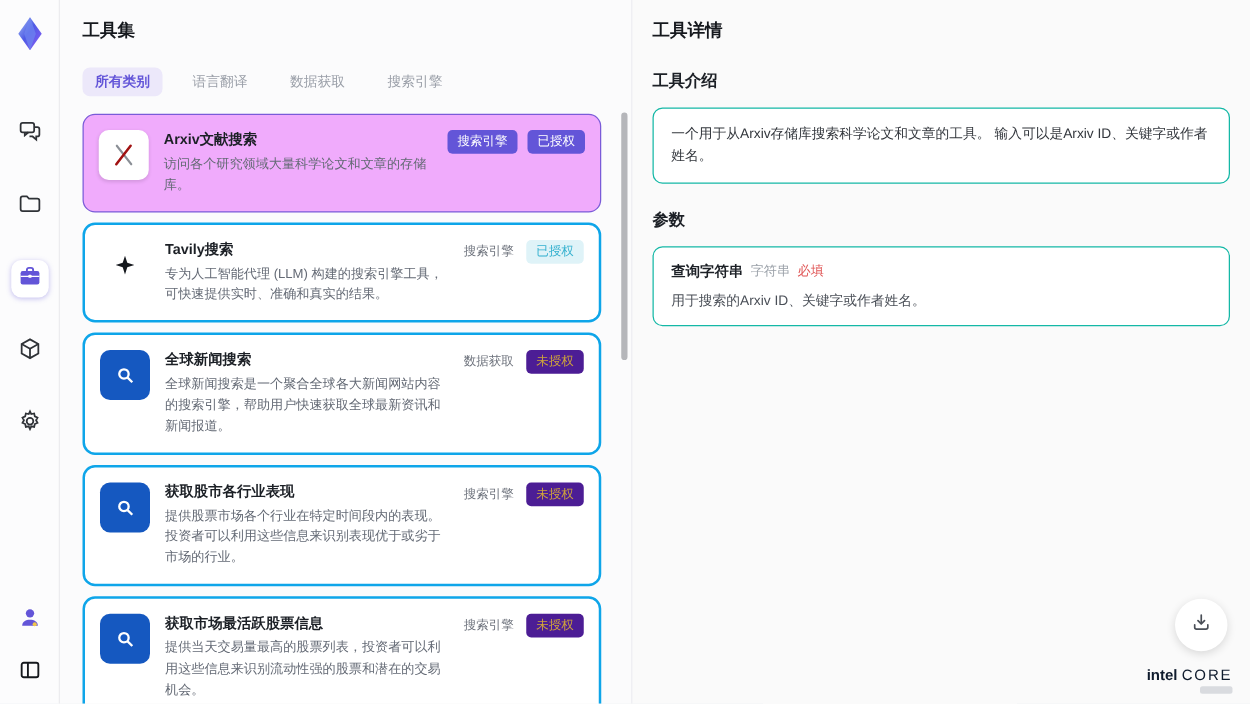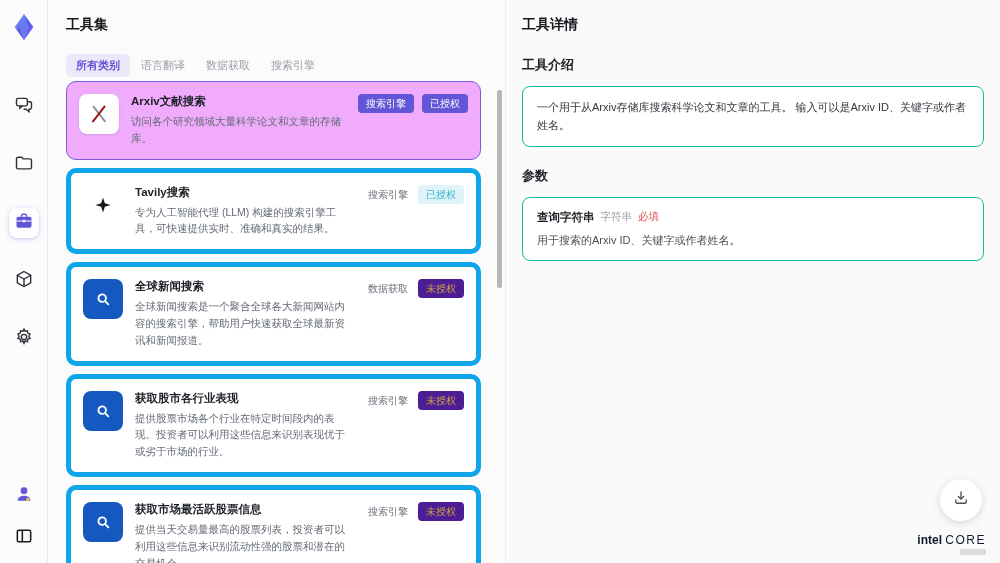--- a/index.html
+++ b/index.html
@@ -20,27 +20,27 @@
   .nav-item svg { width:20px; height:20px; }
   .nav-item.active { background:#ffffff; box-shadow:0 1px 4px rgba(99,85,216,.35); }
   .sidebar-bottom { margin-top:auto; margin-bottom:10px; display:flex; flex-direction:column; gap:12px; align-items:center; }
 
   
   .tool-list-panel {
     width:458px; flex-shrink:0; background:#fbfbfc; border-right:1px solid #ececef;
     position:relative; padding:16px 24px 0 18px; overflow:hidden;
   }
   .panel-title { font-size:14px; font-weight:bold; color:#15181d; margin-bottom:20px; }
-  .tabs { display:flex; gap:1px; align-items:center; margin-bottom:4px; }
+  .tabs { display:flex; gap:14px; align-items:center; margin-bottom:14px; }
   .tab { font-size:11px; color:#9a9fa8; padding:4px 10px; border-radius:6px; cursor:pointer; white-space:nowrap; }
   .tab.active { background:#ece8fa; color:#6355d8; font-weight:bold; }
 
   .cards { display:flex; flex-direction:column; gap:8px; }
   .card {
-    background:#ffffff; border:5px solid #0ea5e9; border-radius:10px;
+    background:#ffffff; border:2px solid #0ea5e9; border-radius:10px;
     padding:12px; display:flex; gap:12px; cursor:pointer;
   }
   .card.selected { border:1.5px solid #7a5bd8; background:#f0abfc; }
   .tool-icon {
     width:40px; height:40px; border-radius:8px; flex-shrink:0;
     display:flex; align-items:center; justify-content:center; background:#fff;
   }
   .card.selected .tool-icon { box-shadow:0 1px 3px rgba(0,0,0,.12); }
   .tool-icon.blue { background:#1558c0; }
   .card-body { flex:1; min-width:0; }

